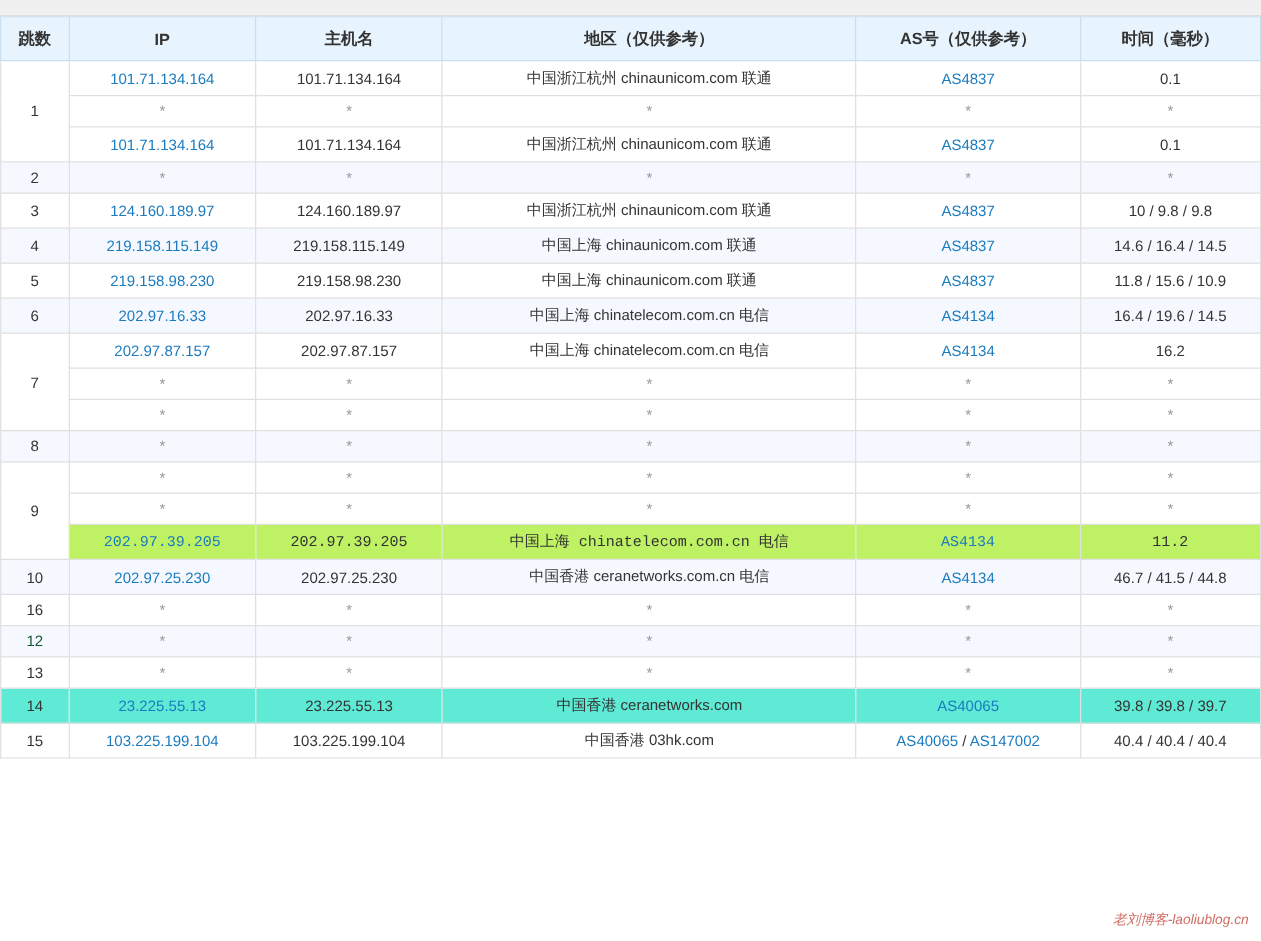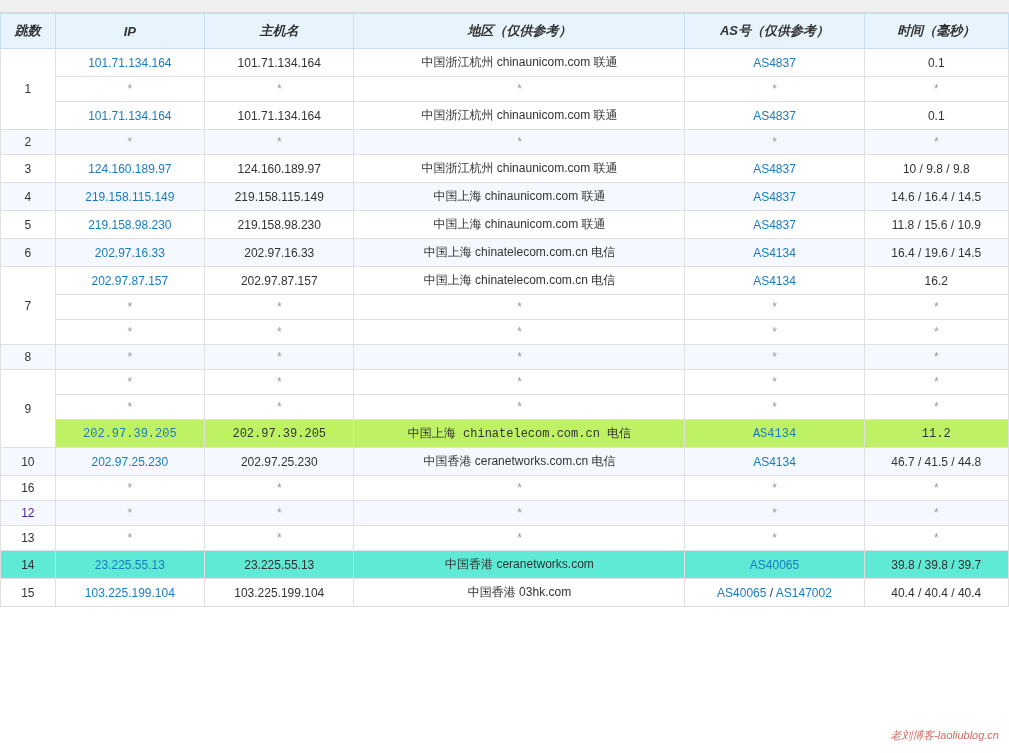--- a/index.html
+++ b/index.html
@@ -22,21 +22,20 @@
     thead tr {
       background: #e8f4fd;
     }
     thead th {
       padding: 8px 6px;
       text-align: center;
       font-weight: bold;
       color: #333;
       border: 1px solid #c8dff0;
       font-size: 13px;
-      font-style: italic;
     }
     tbody tr {
       border-bottom: 1px solid #e0e0e0;
     }
     tbody tr:nth-child(even) {
       background: #f9f9f9;
     }
     tbody td {
       padding: 5px 6px;
       text-align: center;
@@ -195,21 +194,21 @@
       </tr>
       <tr style="background: rgb(255, 255, 255);">
         <td>16</td>
         <td><span class="star">*</span></td>
         <td><span class="star">*</span></td>
         <td><span class="star">*</span></td>
         <td><span class="star">*</span></td>
         <td><span class="star">*</span></td>
       </tr>
       <tr style="background: rgb(245, 249, 255);">
-        <td style="color: #4c1d95;">12</td>
+        <td style="color: #14532d;">12</td>
         <td><span class="star">*</span></td>
         <td><span class="star">*</span></td>
         <td><span class="star">*</span></td>
         <td><span class="star">*</span></td>
         <td><span class="star">*</span></td>
       </tr>
       <tr style="background: rgb(255, 255, 255); margin-left: 10px;">
         <td>13</td>
         <td><span class="star">*</span></td>
         <td><span class="star">*</span></td>

